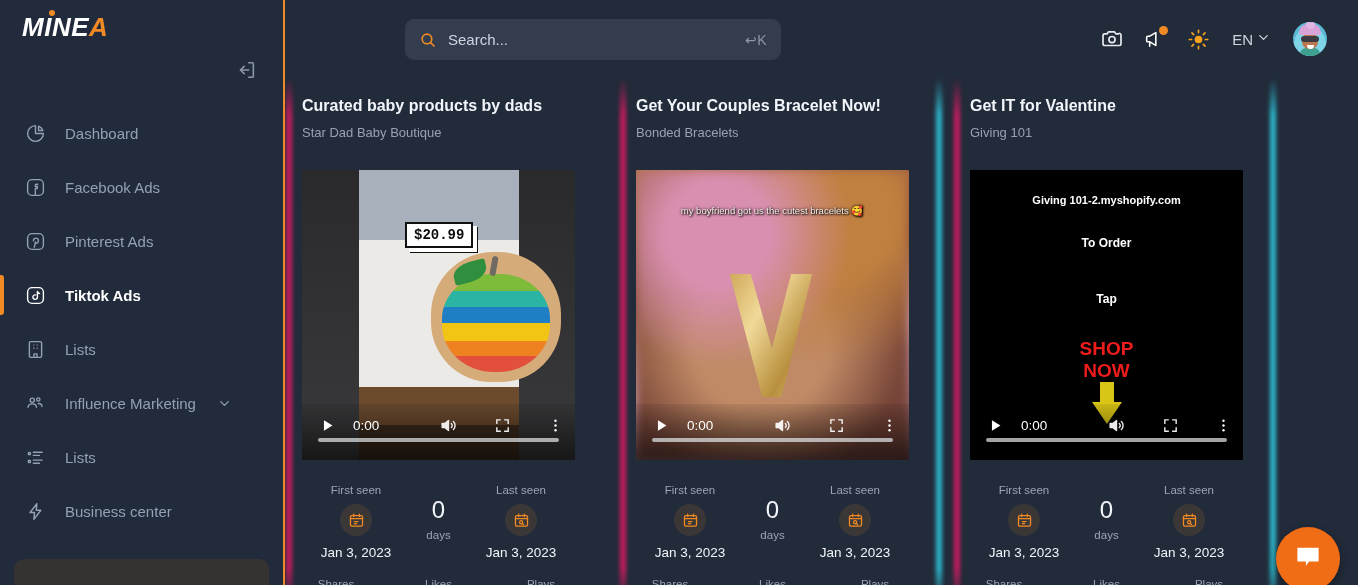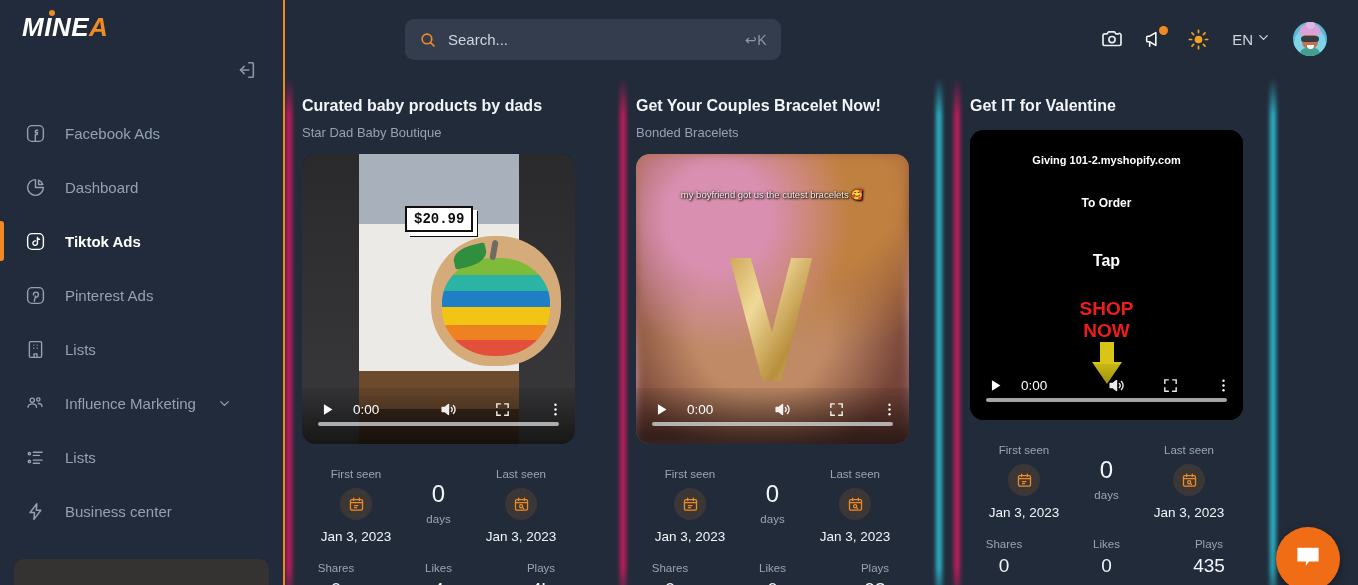--- a/index.html
+++ b/index.html
@@ -99,21 +99,21 @@
   }
   .card::after {
     content: ""; position: absolute; right: -33px; top: 0; bottom: -20px; width: 6px;
     background: linear-gradient(180deg, rgba(45,186,206,0) 0%, #2dbace 7%, #2dbace 93%, rgba(45,186,206,0) 100%);
     filter: blur(2px);
   }
   .card:first-child::after { display: none; }
   .card-title { font-size: 16px; font-weight: 700; color: #f2f5fa; line-height: 1.25; white-space: nowrap; }
   .card-sub { font-size: 13px; color: #97a1b2; margin-top: 9px; }
 
-  .player { margin-top: 14px; width: 273px; height: 290px; background: #0b0f16; border-radius: 14px; position: relative; overflow: hidden; }
+  .player { margin-top: 30px; width: 273px; height: 290px; background: #0b0f16; border-radius: 1px; position: relative; overflow: hidden; }
   .media { position: absolute; inset: 0; display: flex; align-items: center; justify-content: center; }
 
   
   .m1 { background: linear-gradient(180deg, #2a2a2c 0%, #3a3a3c 100%); }
   .m1 .photo { position: absolute; left: 57px; top: 0; width: 160px; height: 290px;
     background: linear-gradient(180deg,#a8b0bb 0 24%, #eceae6 24% 75%, #6b4a2e 75% 88%, #3c2a1c 88% 100%); }
   .apple-wrap { position: absolute; left: 72px; top: 82px; width: 130px; height: 130px; }
   .apple-board { position: absolute; inset: 0; background: #d5ab79; border-radius: 48% 48% 46% 46%; }
   .apple-inner { position: absolute; left: 11px; top: 22px; width: 108px; height: 98px; border-radius: 46% 46% 48% 48%; overflow: hidden;
     background: linear-gradient(180deg,#7fbb3b 0 17%, #2bb3a3 17% 34%, #1f7fc4 34% 50%, #f2c413 50% 68%, #ef8220 68% 84%, #e2503c 84% 100%); }
@@ -141,21 +141,21 @@
   .m2 .cap {
     position: absolute; left: 20px; top: 34px; width: 232px; text-align: center;
     font-size: 9.5px; font-weight: 400; color: #f2ede6; line-height: 1.45;
     text-shadow: 0 0 3px #000, 1px 1px 2px #000;
   }
 
   
   .m3 { background: #000000; }
   .m3 .url { position: absolute; top: 24px; left: 0; right: 0; text-align: center; font-size: 11px; font-weight: 700; color: #ffffff; }
   .m3 .toorder { position: absolute; top: 66px; left: 0; right: 0; text-align: center; font-size: 12px; font-weight: 700; color: #ffffff; }
-  .m3 .tap { position: absolute; top: 122px; left: 0; right: 0; text-align: center; font-size: 16px; font-weight: 700; color: #ffffff; }
+  .m3 .tap { position: absolute; top: 122px; left: 0; right: 0; text-align: center; font-size: 12px; font-weight: 700; color: #ffffff; }
   .m3 .shop { position: absolute; top: 168px; left: 0; right: 0; text-align: center; font-size: 19px; font-weight: 700; color: #ee1c1c; line-height: 1.15; }
   .m3 .arrow { position: absolute; top: 212px; left: 50%; margin-left: -15px; width: 30px; height: 42px; }
   .m3 .arrow .shaft { position: absolute; left: 8px; top: 0; width: 14px; height: 22px; background: #d9c516; }
   .m3 .arrow .head { position: absolute; left: 0; top: 20px; width: 0; height: 0; border-left: 15px solid transparent; border-right: 15px solid transparent; border-top: 22px solid #d9c516; }
 
   .controls { position: absolute; left: 0; right: 0; bottom: 0; height: 56px; background: linear-gradient(180deg, rgba(0,0,0,.08), rgba(0,0,0,.62)); }
   .ctl-row { position: absolute; left: 0; right: 0; top: 8px; display: flex; align-items: center; height: 26px; padding: 0 9px; }
   .ctl { color: #ffffff; display: flex; align-items: center; cursor: pointer; }
   .play { margin-left: 8px; }
   .time { color: #ffffff; font-size: 13.5px; margin-left: 17px; font-family: "Liberation Sans", sans-serif; }
@@ -207,56 +207,56 @@
           <path d="M15 4h4a1 1 0 0 1 1 1v14a1 1 0 0 1-1 1h-4"></path>
             <path d="M10 8l-4 4 4 4"></path>
             <path d="M6 12h9"></path>
         </svg>
       </span>
     </div>
 
     <nav class="nav">
       <div class="nav-item">
         <span class="ico">
+          <svg width="21" height="21" viewBox="0 0 24 24" fill="none" stroke="currentColor" stroke-width="1.6" stroke-linecap="round" stroke-linejoin="round">
+            <path d="M12 3a9 9 0 1 0 9 9h-9V3z"></path>
+              <path d="M15.5 3.6A9 9 0 0 1 20.4 8.5H15.5V3.6z"></path>
+          </svg>
+        </span>
+        <span>Dashboard</span>
+      </div>
+
+      <div class="nav-item">
+        <span class="ico">
           <svg width="21" height="21" viewBox="0 0 24 24" fill="none" stroke="currentColor" stroke-width="1.6" stroke-linejoin="round">
             <rect x="3" y="3" width="18" height="18" rx="5"></rect>
             <path d="M14.5 8.2h-1.3c-.9 0-1.4.5-1.4 1.4v1.3h2.5l-.4 2.3h-2.1V21" stroke-linecap="round"></path>
           </svg>
         </span>
         <span>Facebook Ads</span>
       </div>
 
       <div class="nav-item">
         <span class="ico">
-          <svg width="21" height="21" viewBox="0 0 24 24" fill="none" stroke="currentColor" stroke-width="1.6" stroke-linecap="round" stroke-linejoin="round">
-            <path d="M12 3a9 9 0 1 0 9 9h-9V3z"></path>
-              <path d="M15.5 3.6A9 9 0 0 1 20.4 8.5H15.5V3.6z"></path>
-          </svg>
-        </span>
-        <span>Dashboard</span>
+          <svg width="21" height="21" viewBox="0 0 24 24" fill="none" stroke="currentColor" stroke-width="1.6" stroke-linejoin="round">
+            <rect x="3" y="3" width="18" height="18" rx="5"></rect>
+            <path d="M10.6 18.5l1.1-4.4M9.6 11.1c0-1.8 1.4-3 3-3 1.6 0 2.7 1 2.7 2.6 0 1.9-1 3.3-2.4 3.3-.8 0-1.4-.6-1.2-1.4" stroke-linecap="round"></path>
+          </svg>
+        </span>
+        <span>Pinterest Ads</span>
       </div>
 
       <div class="nav-item active">
         <span class="ico">
           <svg width="21" height="21" viewBox="0 0 24 24" fill="none" stroke="currentColor" stroke-width="1.6" stroke-linejoin="round">
             <rect x="3" y="3" width="18" height="18" rx="5"></rect>
             <path d="M14.2 7.4c.3 1.3 1.2 2.1 2.4 2.2M14.2 7.4v6.5a2.6 2.6 0 1 1-2.1-2.6" stroke-linecap="round"></path>
           </svg>
         </span>
         <span>Tiktok Ads</span>
-      </div>
-
-      <div class="nav-item">
-        <span class="ico">
-          <svg width="21" height="21" viewBox="0 0 24 24" fill="none" stroke="currentColor" stroke-width="1.6" stroke-linejoin="round">
-            <rect x="3" y="3" width="18" height="18" rx="5"></rect>
-            <path d="M10.6 18.5l1.1-4.4M9.6 11.1c0-1.8 1.4-3 3-3 1.6 0 2.7 1 2.7 2.6 0 1.9-1 3.3-2.4 3.3-.8 0-1.4-.6-1.2-1.4" stroke-linecap="round"></path>
-          </svg>
-        </span>
-        <span>Pinterest Ads</span>
       </div>
 
       <div class="nav-item">
         <span class="ico">
           <svg width="21" height="21" viewBox="0 0 24 24" fill="none" stroke="currentColor" stroke-width="1.6" stroke-linejoin="round">
             <rect x="5" y="3" width="14" height="18" rx="1.5"></rect>
             <path d="M9.5 7h1.2M13.3 7h1.2M9.5 10.5h1.2M13.3 10.5h1.2M10.3 21v-4h3.4v4"></path>
           </svg>
         </span>
         <span>Lists</span>
@@ -537,20 +537,21 @@
           </div>
           <div class="metric">
             <div class="metric-label">Plays</div>
             <div class="metric-val">98</div>
           </div>
         </div>
       </article>
 
       <article class="card">
         <div class="card-title">Get IT for Valentine</div>
+        <div class="card-sub">Giving 101</div>
 
         <div class="player">
           <div class="media m3">
             <div class="url">Giving 101-2.myshopify.com</div>
             <div class="toorder">To Order</div>
             <div class="tap">Tap</div>
             <div class="shop">
               <span>SHOP</span><br>
               <span>NOW</span>
             </div>

